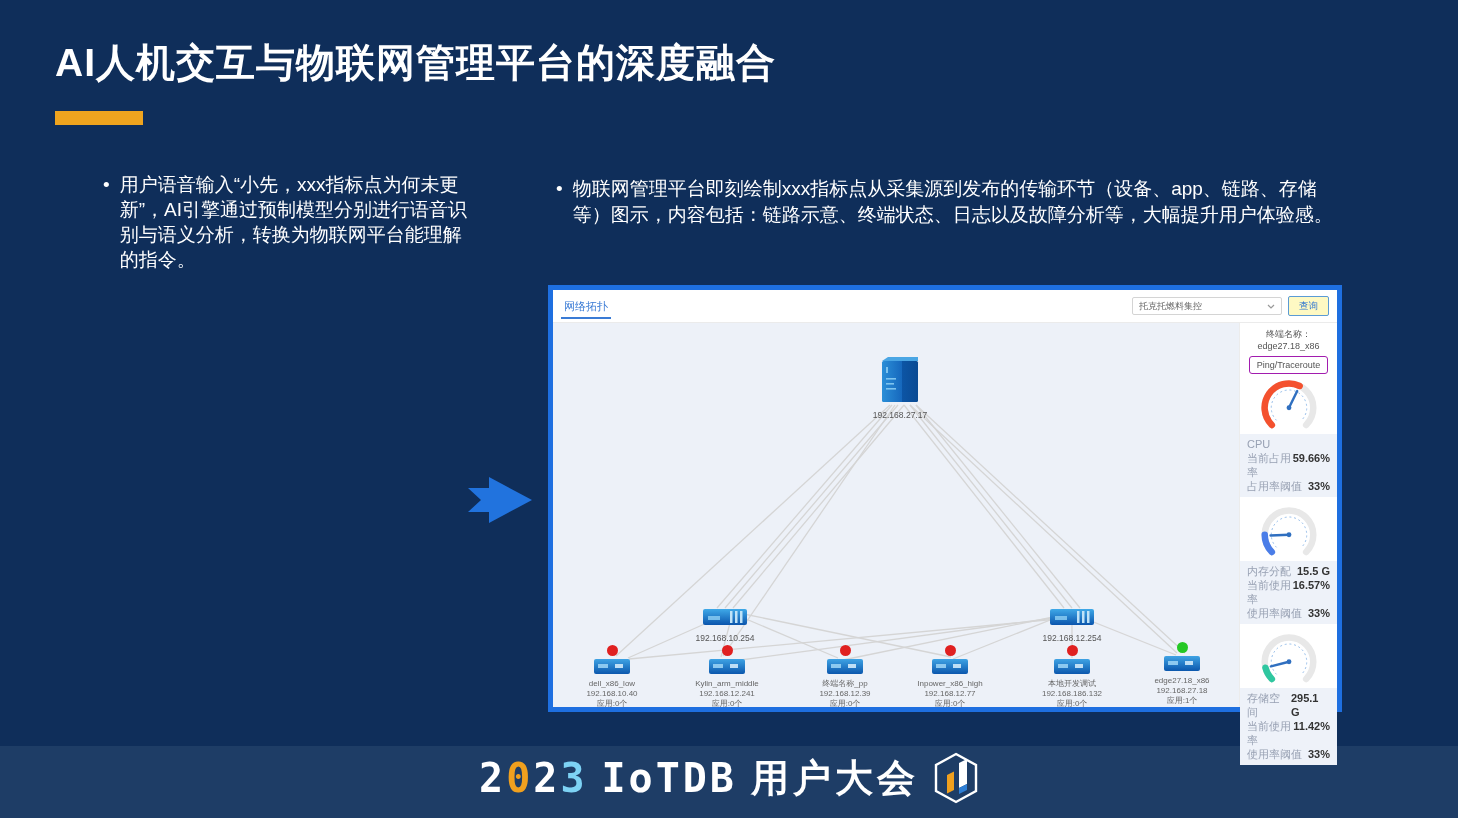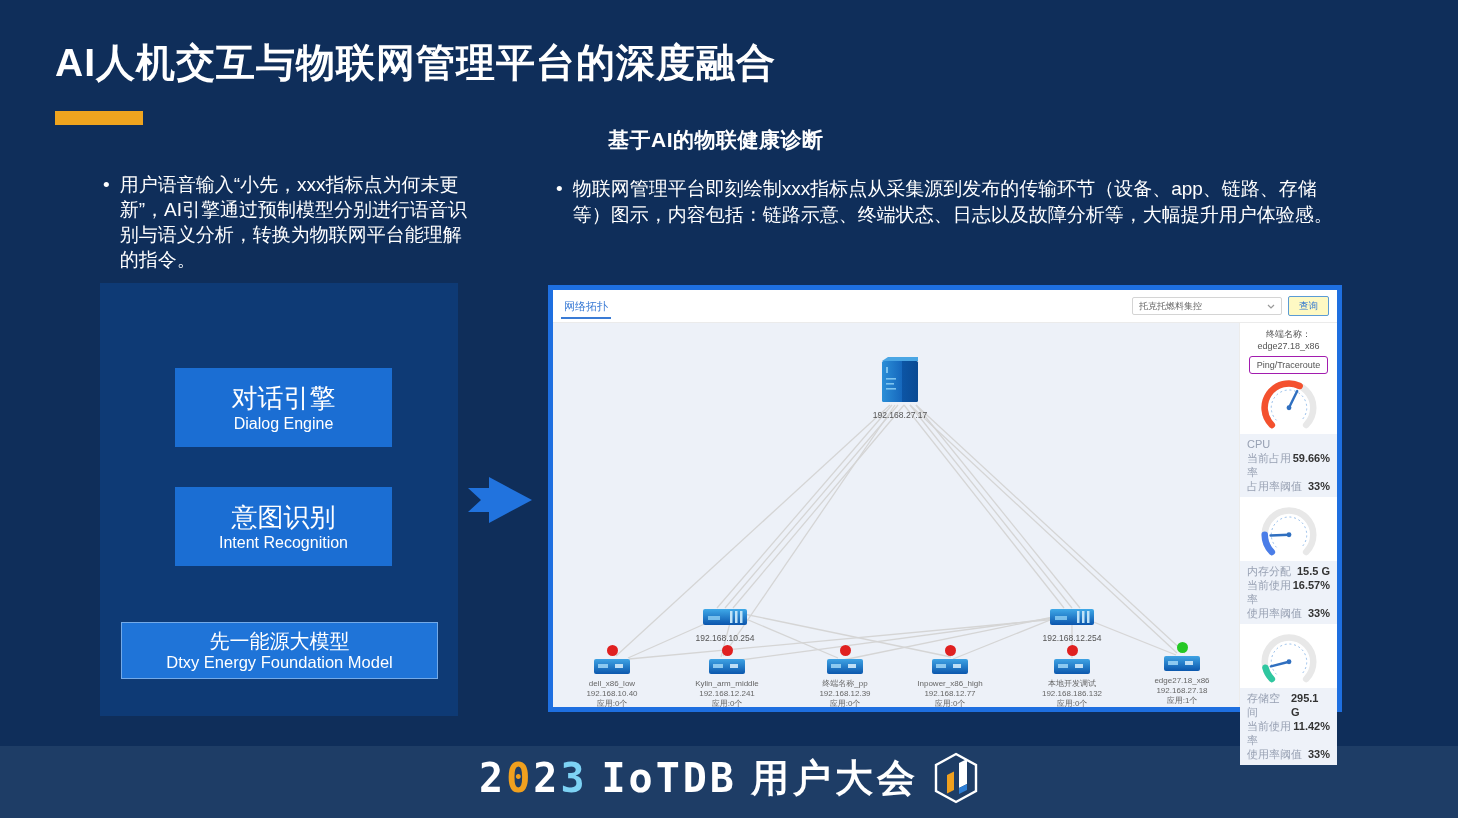--- a/index.html
+++ b/index.html
@@ -84,41 +84,26 @@
   <div class="footer-band"></div>
 
   <div class="title">AI人机交互与物联网管理平台的深度融合</div>
   <div class="accent-bar"></div>
 
   <div class="bullet bullet-left">
     <span class="dot">•</span>
     <p>用户语音输入“小先，xxx指标点为何未更新”，AI引擎通过预制模型分别进行语音识别与语义分析，转换为物联网平台能理解的指令。</p>
   </div>
 
-  <div class="right-heading">基于AI的物联健康诊断</div>
 
   <div class="bullet bullet-right">
     <span class="dot">•</span>
     <p>物联网管理平台即刻绘制xxx指标点从采集源到发布的传输环节（设备、app、链路、存储等）图示，内容包括：链路示意、终端状态、日志以及故障分析等，大幅提升用户体验感。</p>
   </div>
 
-  <div class="panel">
-    <div class="pl-box pl-b1">
-      <div class="zh">对话引擎</div>
-      <div class="en">Dialog Engine</div>
-    </div>
-    <div class="pl-box pl-b2">
-      <div class="zh">意图识别</div>
-      <div class="en">Intent Recognition</div>
-    </div>
-    <div class="pl-box pl-b3">
-      <div class="zh">先一能源大模型</div>
-      <div class="en">Dtxy Energy Foundation Model</div>
-    </div>
-  </div>
 
   <svg class="big-arrow" width="64" height="46" viewBox="0 0 64 46">
     <polygon points="0,11 21,11 21,0 64,23 21,46 21,35 0,35 13,23" fill="#2173de"></polygon>
   </svg>
 
   <div class="dash">
     <div class="dash-topbar">
       <div class="dash-tab">网络拓扑</div>
       <div class="topbar-right">
         <div class="dash-select">

